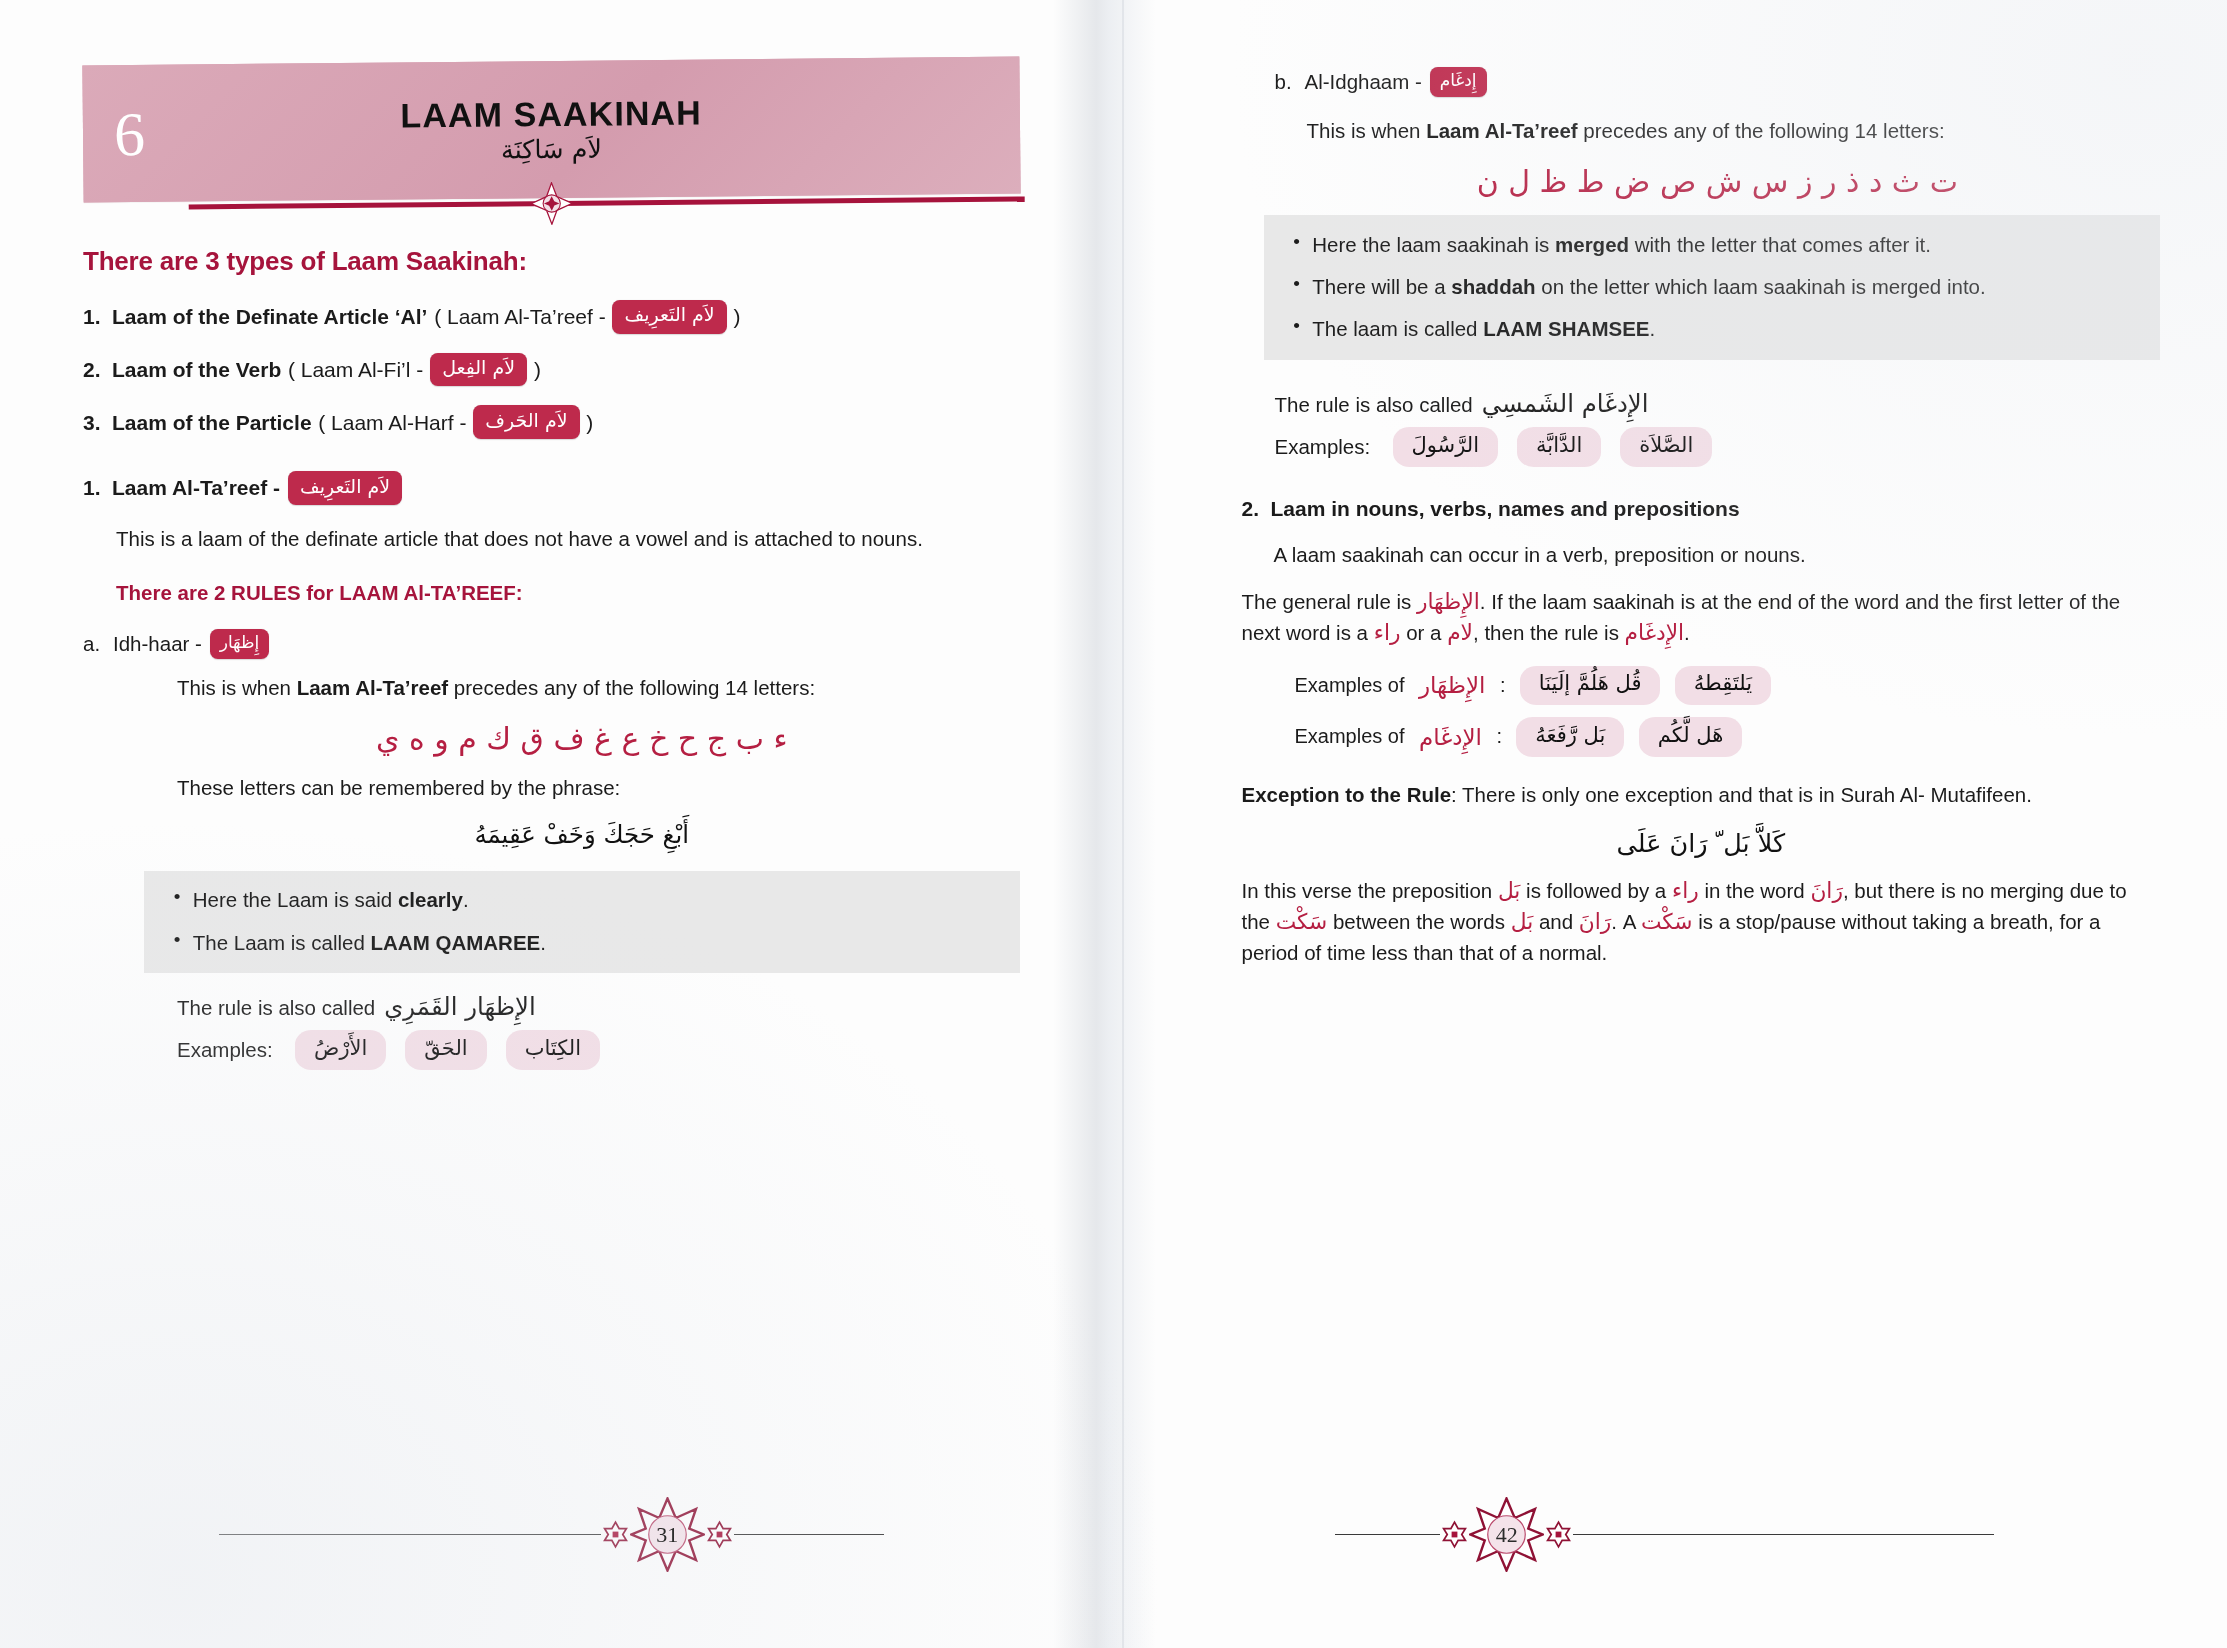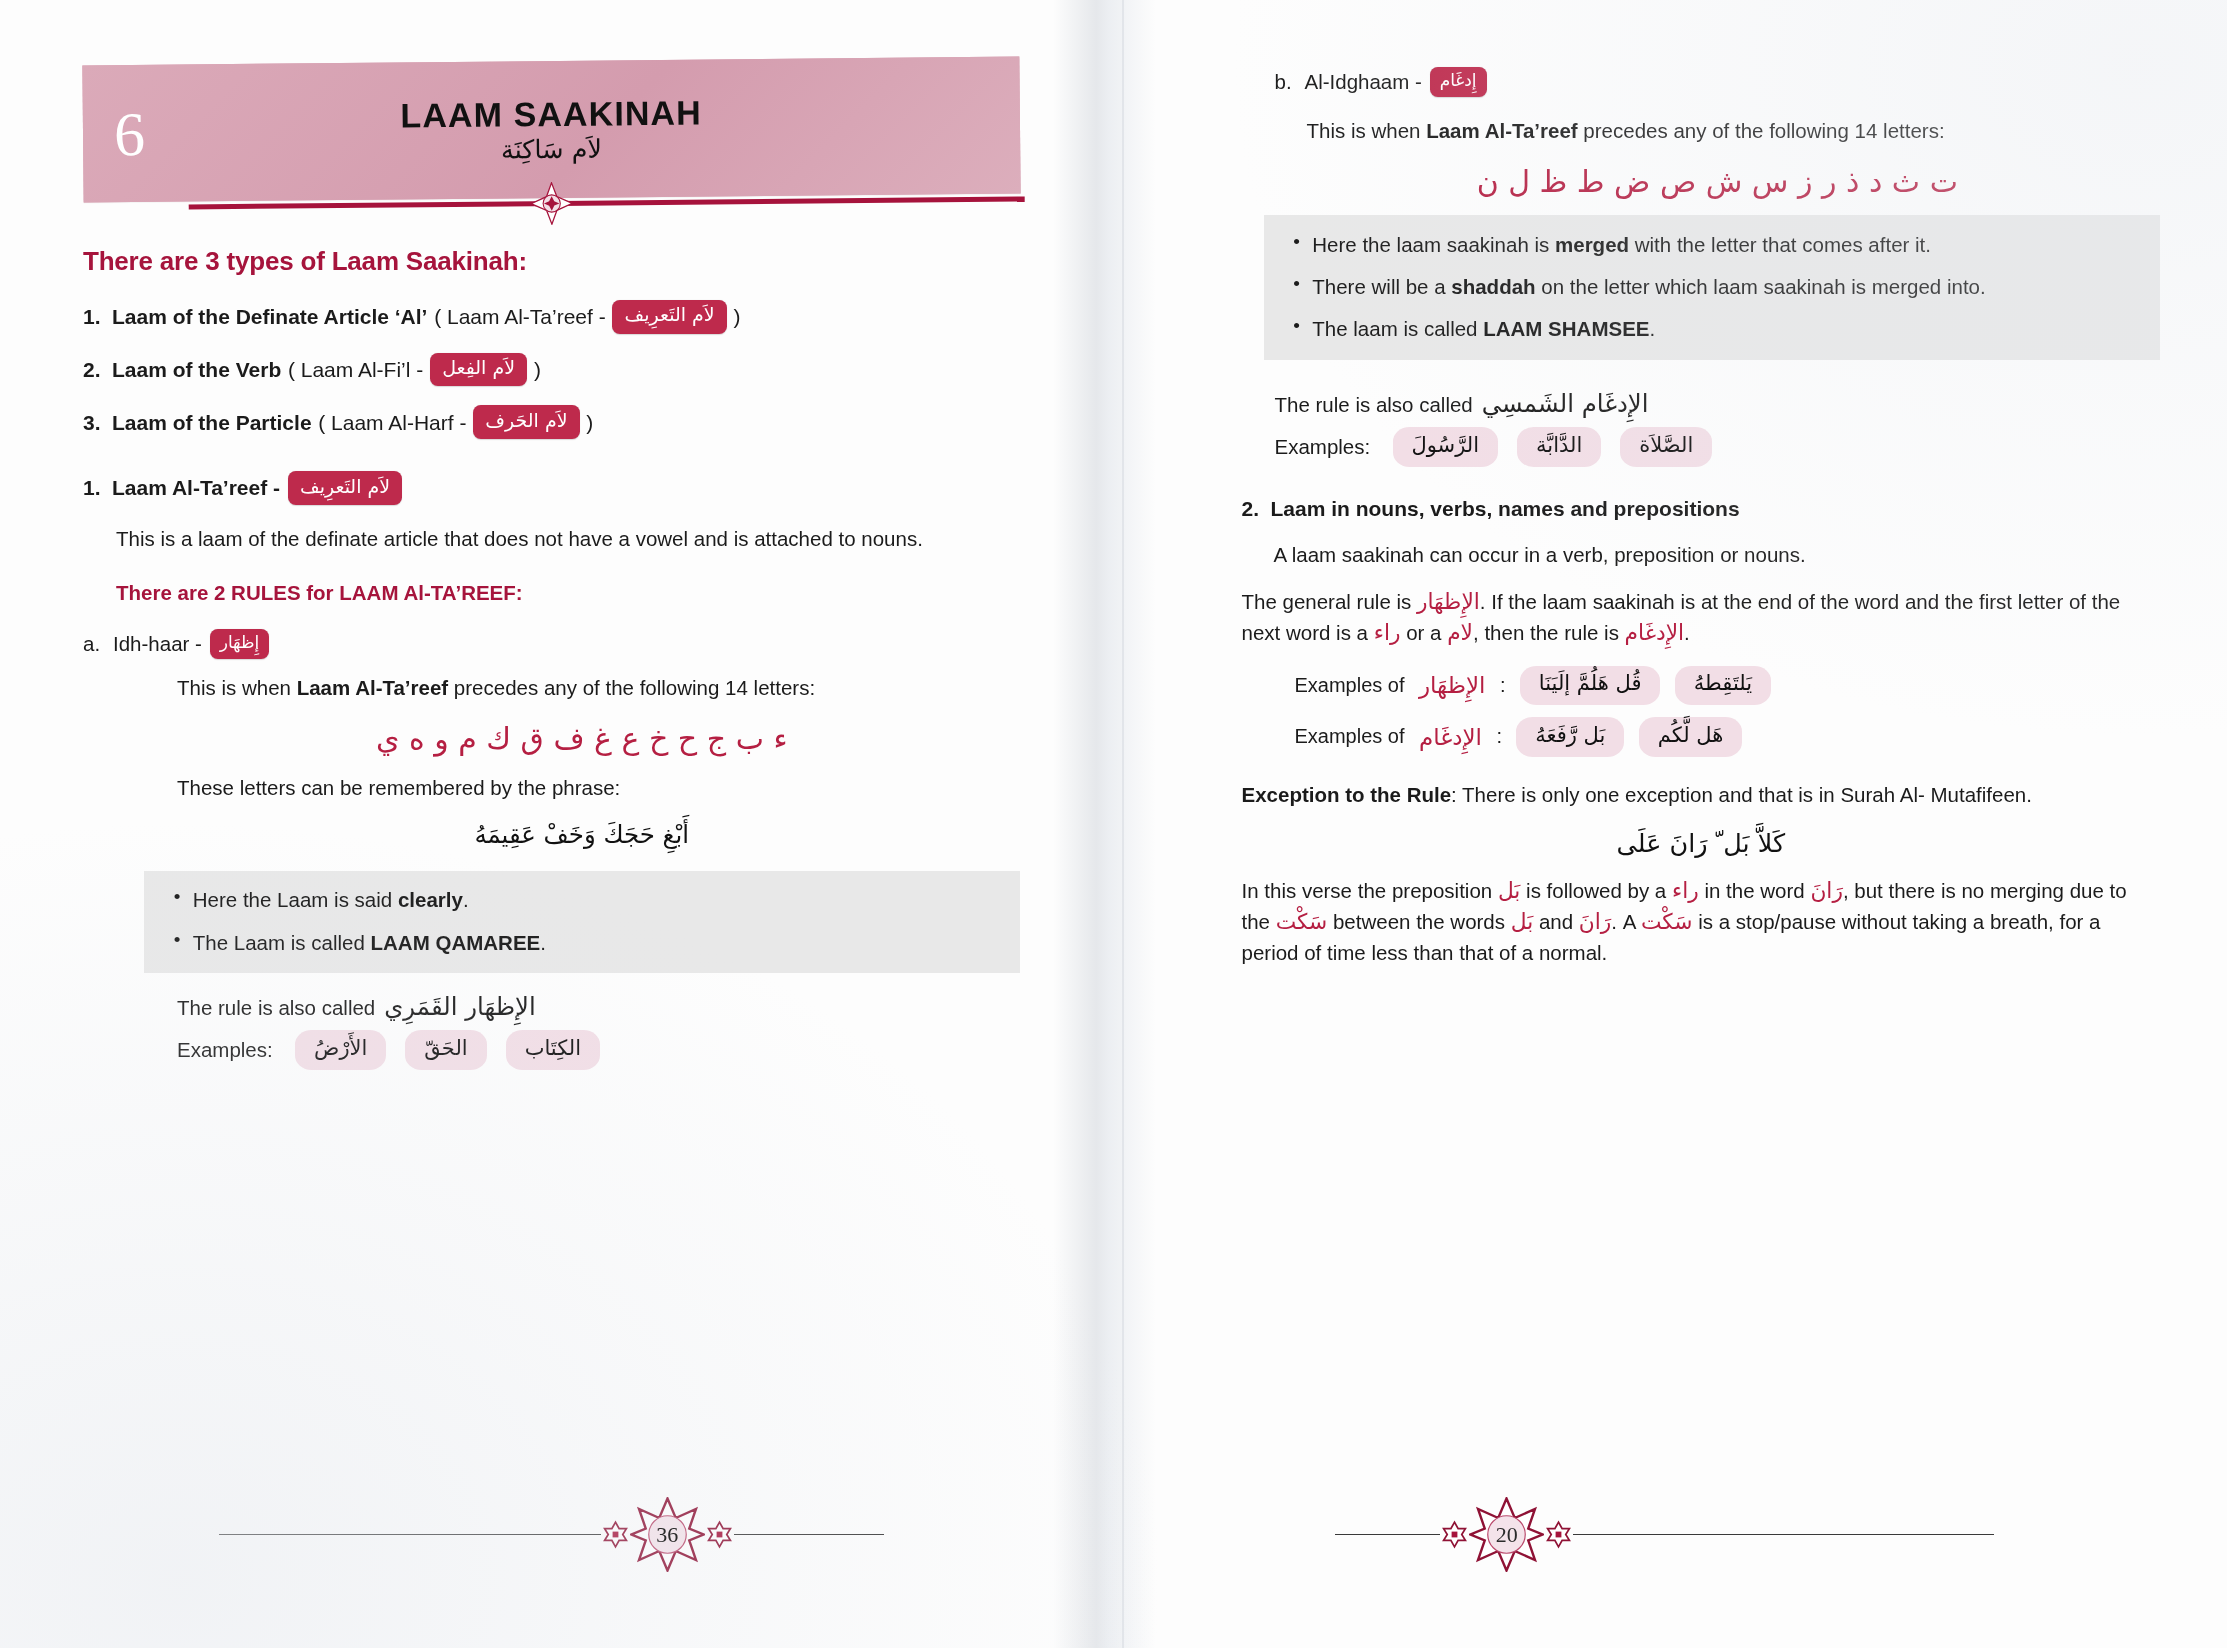--- a/index.html
+++ b/index.html
@@ -431,21 +431,21 @@
       <div class="line"></div>
       <svg class="small-star" viewBox="0 0 40 40">
         <polygon points="20,3 25,12 35,12 30,20 35,28 25,28 20,37 15,28 5,28 10,20 5,12 15,12" fill="#ffffff" stroke="#8f1235" stroke-width="2.4"></polygon>
         <rect x="16" y="16" width="8" height="8" fill="#a6143c"></rect>
       </svg>
       <div class="big-star">
         <svg viewBox="0 0 100 100" style="position:absolute;inset:0;width:100%;height:100%">
           <polygon points="50,2 61,28 88,16 79,42 98,50 79,58 88,84 61,72 50,98 39,72 12,84 21,58 2,50 21,42 12,16 39,28" fill="#ffffff" stroke="#8f1235" stroke-width="3.2"></polygon>
           <circle cx="50" cy="50" r="25" fill="#f4e3ea" stroke="#b9486b" stroke-width="1.6"></circle>
         </svg>
-        <span class="pagenum">36</span>
+        <span class="pagenum">31</span>
       </div>
       <svg class="small-star" viewBox="0 0 40 40">
         <polygon points="20,3 25,12 35,12 30,20 35,28 25,28 20,37 15,28 5,28 10,20 5,12 15,12" fill="#ffffff" stroke="#8f1235" stroke-width="2.4"></polygon>
         <rect x="16" y="16" width="8" height="8" fill="#a6143c"></rect>
       </svg>
       <div class="line"></div>
     </div>
   </div>
 
   <div class="page page-right">
@@ -515,21 +515,21 @@
       <div class="line"></div>
       <svg class="small-star" viewBox="0 0 40 40">
         <polygon points="20,3 25,12 35,12 30,20 35,28 25,28 20,37 15,28 5,28 10,20 5,12 15,12" fill="#ffffff" stroke="#8f1235" stroke-width="2.4"></polygon>
         <rect x="16" y="16" width="8" height="8" fill="#a6143c"></rect>
       </svg>
       <div class="big-star">
         <svg viewBox="0 0 100 100" style="position:absolute;inset:0;width:100%;height:100%">
           <polygon points="50,2 61,28 88,16 79,42 98,50 79,58 88,84 61,72 50,98 39,72 12,84 21,58 2,50 21,42 12,16 39,28" fill="#ffffff" stroke="#8f1235" stroke-width="3.2"></polygon>
           <circle cx="50" cy="50" r="25" fill="#f4e3ea" stroke="#b9486b" stroke-width="1.6"></circle>
         </svg>
-        <span class="pagenum">20</span>
+        <span class="pagenum">42</span>
       </div>
       <svg class="small-star" viewBox="0 0 40 40">
         <polygon points="20,3 25,12 35,12 30,20 35,28 25,28 20,37 15,28 5,28 10,20 5,12 15,12" fill="#ffffff" stroke="#8f1235" stroke-width="2.4"></polygon>
         <rect x="16" y="16" width="8" height="8" fill="#a6143c"></rect>
       </svg>
       <div class="line"></div>
     </div>
   </div>
 
   <div class="gutter"></div>

